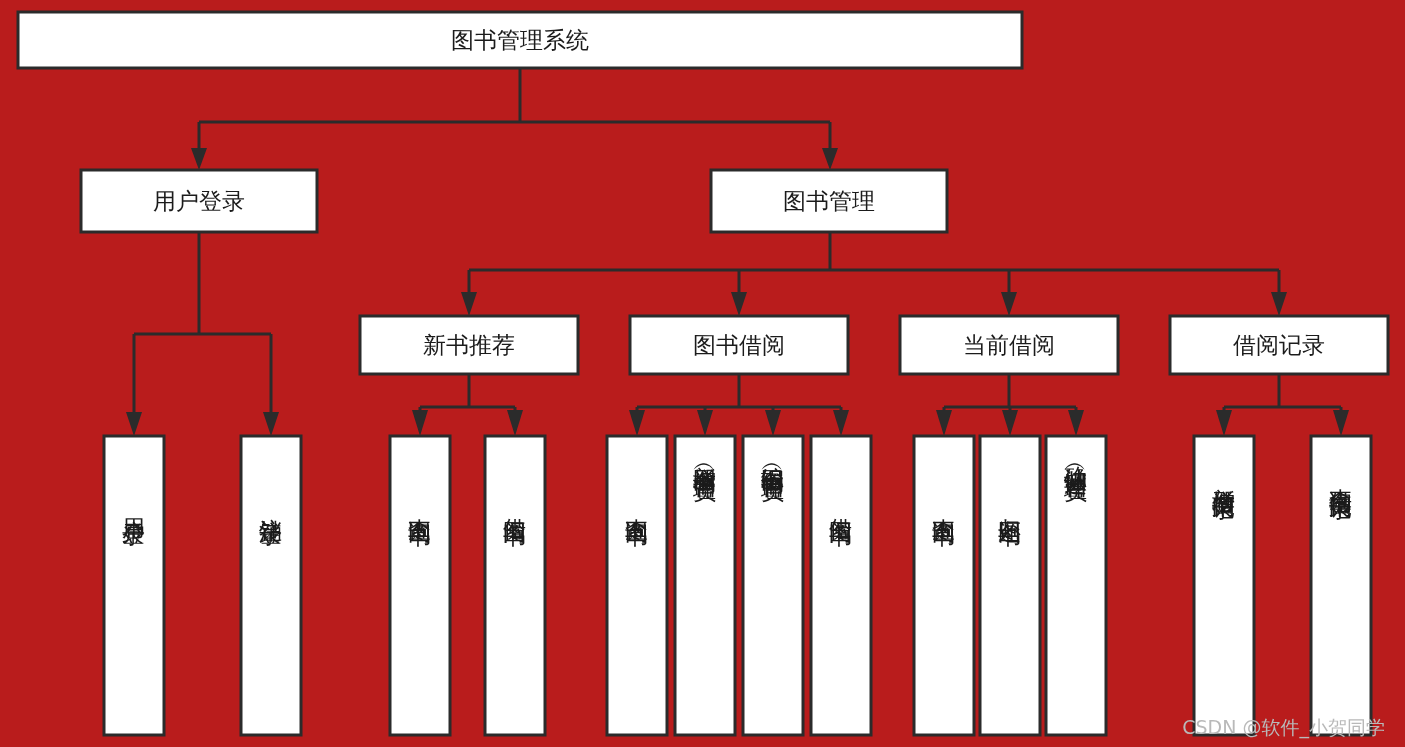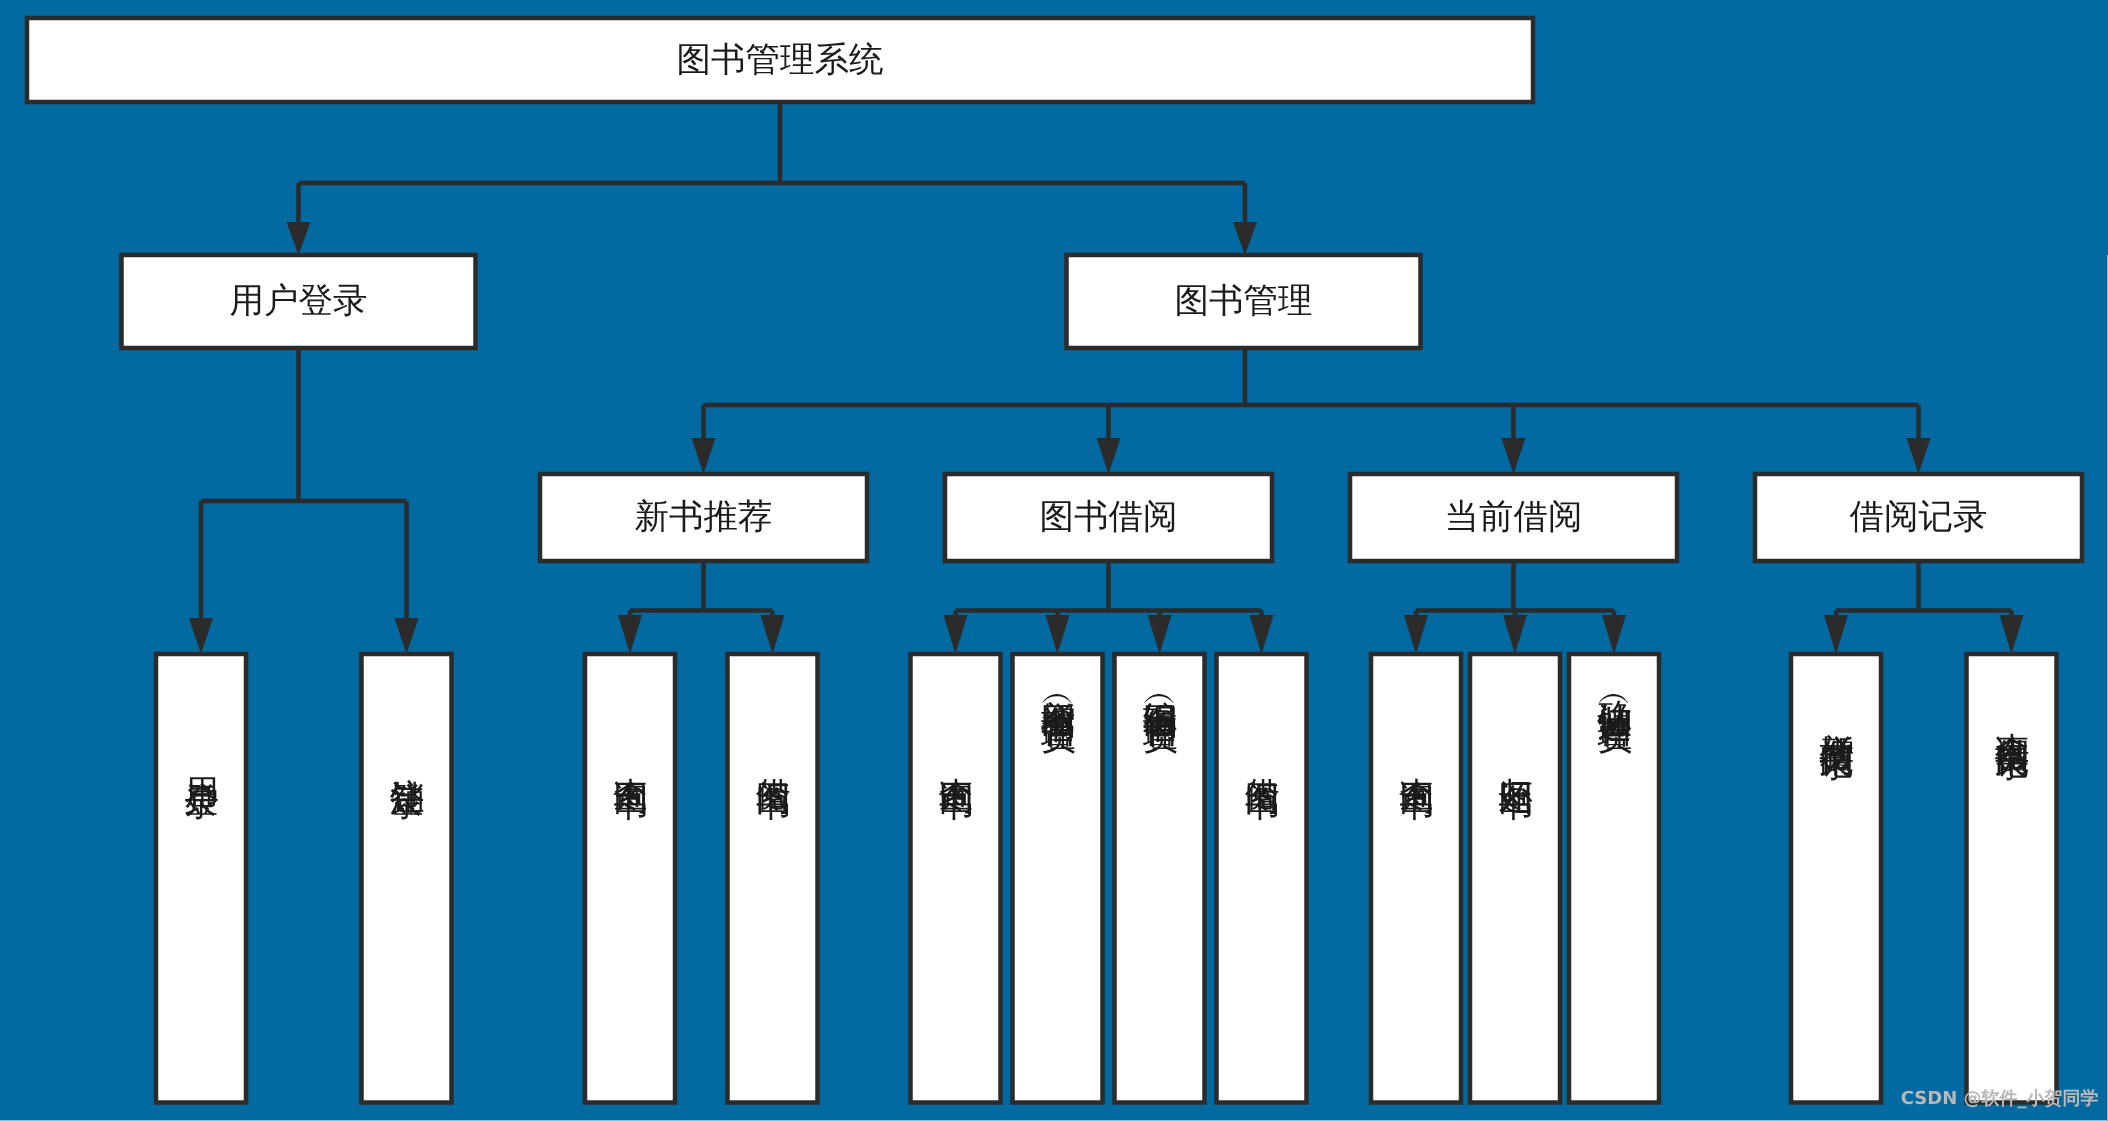--- a/index.html
+++ b/index.html
@@ -7,21 +7,21 @@
     padding: 0;
     background: #ffffff;
   }
   body {
     font-family: "DejaVu Sans", "Liberation Sans", sans-serif;
   }
   #diagram-root {
     position: relative;
     width: 1405px;
     height: 747px;
-    background: #0369a1;
+    background: #b91c1c;
     overflow: hidden;
   }
   svg.flow {
     position: absolute;
     left: 0;
     top: 0;
     width: 1405px;
     height: 747px;
   }
   .node-box {
@@ -48,28 +48,27 @@
   }
   .node-label.vertical {
     font-size: 23px;
     writing-mode: vertical-rl;
     text-anchor: start;
     dominant-baseline: central;
     letter-spacing: 2px;
   }
   .watermark {
     position: absolute;
-    right: 6px;
+    right: 20px;
     bottom: 6px;
-    font-size: 12px;
+    font-size: 19px;
     color: #b9b9b9;
     font-family: "DejaVu Sans", "Liberation Sans", sans-serif;
     white-space: nowrap;
     user-select: none;
-    font-weight: bold;
   }
 </style>
 </head>
 <body>
 
 <div id="diagram-root">
 
   <svg class="flow" viewBox="0 0 1405 747">
 
     <g>

